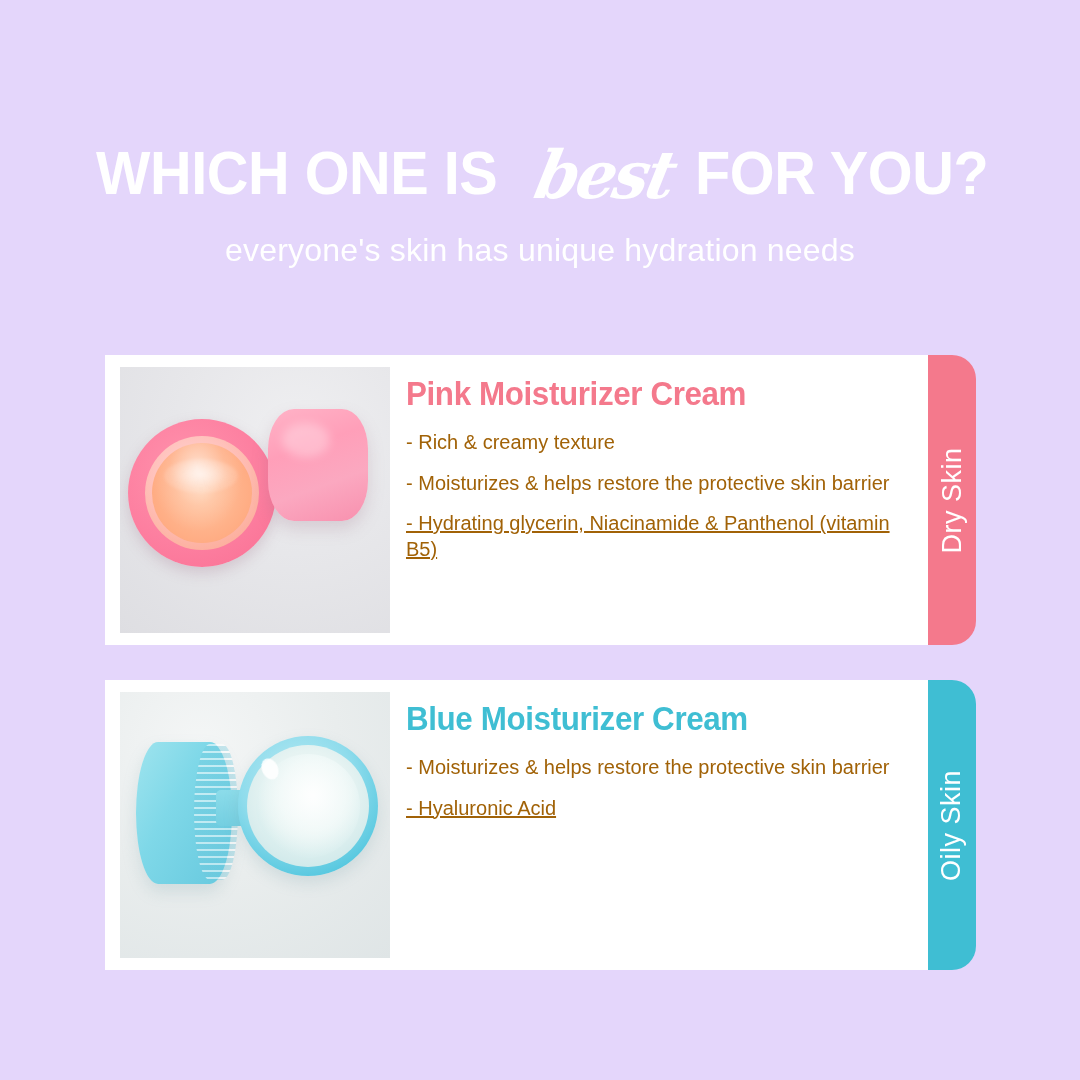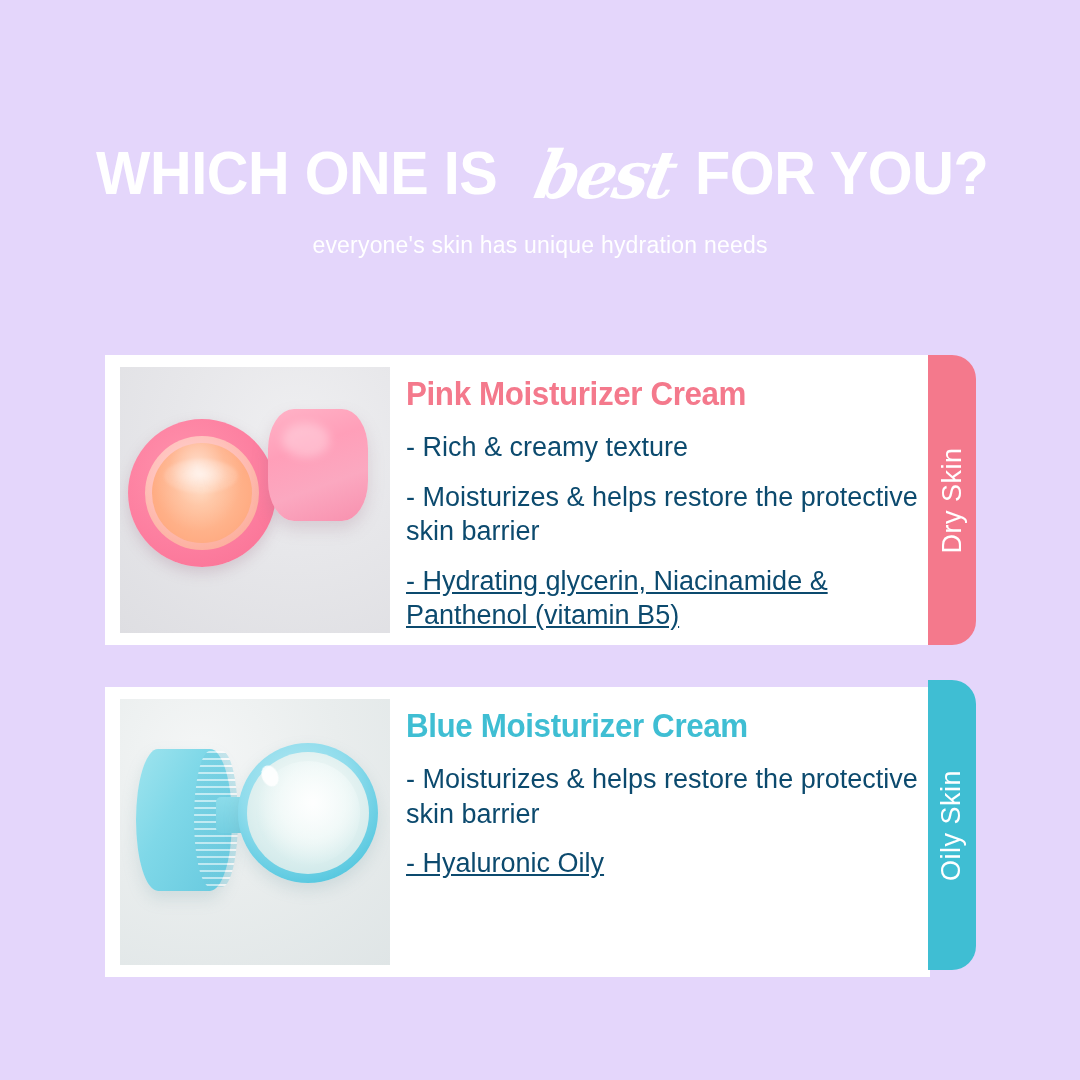--- a/index.html
+++ b/index.html
@@ -59,37 +59,37 @@
     transform-origin: center bottom;
     padding: 0 14px;
     position: relative;
     top: 4px;
   }
 
   .subtitle {
     display: block;
     margin-top: 20px;
     color: #ffffff;
-    font-size: 23px;
+    font-size: 32px;
     font-weight: 400;
     letter-spacing: 0.2px;
   }
 
   
   .card {
     position: absolute;
     left: 105px;
     width: 825px;
     background: #ffffff;
     display: flex;
     align-items: flex-start;
   }
 
   .card--pink { top: 355px;  height: 290px; }
-  .card--blue { top: 680px;  height: 290px; margin-top: 7px; }
+  .card--blue { top: 680px;  height: 290px; }
 
   
   .skin-tab {
     position: absolute;
     width: 48px;
     background: #f4798c;
     border-top-right-radius: 24px;
     border-bottom-right-radius: 24px;
     display: flex;
     align-items: center;
@@ -254,22 +254,22 @@
     transform-origin: left center;
     margin-bottom: 17px;
     white-space: nowrap;
   }
   .card-title--pink { color: #f4798c; }
   .card-title--blue { color: #3fbed3; }
 
   .bullets { list-style: none; }
 
   .bullet {
-    color: #0c4a6e;
-    font-size: 27px;
+    color: #a16207;
+    font-size: 20px;
     line-height: 1.28;
     margin-bottom: 15px;
     max-width: 520px;
   }
   .bullet:last-child { margin-bottom: 0; text-decoration: underline; }
 </style>
 </head>
 <body>
 
 <div class="header">
@@ -315,20 +315,20 @@
     <div class="jar-blue-base"></div>
     <div class="jar-blue-inner"></div>
     <div class="jar-blue-gel"></div>
     <div class="jar-blue-highlight"></div>
   </div>
 
   <div class="card-body">
     <div class="card-title card-title--blue">Blue Moisturizer Cream</div>
     <ul class="bullets">
       <li class="bullet">- Moisturizes &amp; helps restore the protective skin barrier</li>
-      <li class="bullet">- Hyaluronic Oily</li>
+      <li class="bullet">- Hyaluronic Acid</li>
     </ul>
   </div>
 </div>
 
 <div class="skin-tab skin-tab--blue">
   <span class="skin-tab-label">Oily Skin</span>
 </div>
 
 </body></html>

